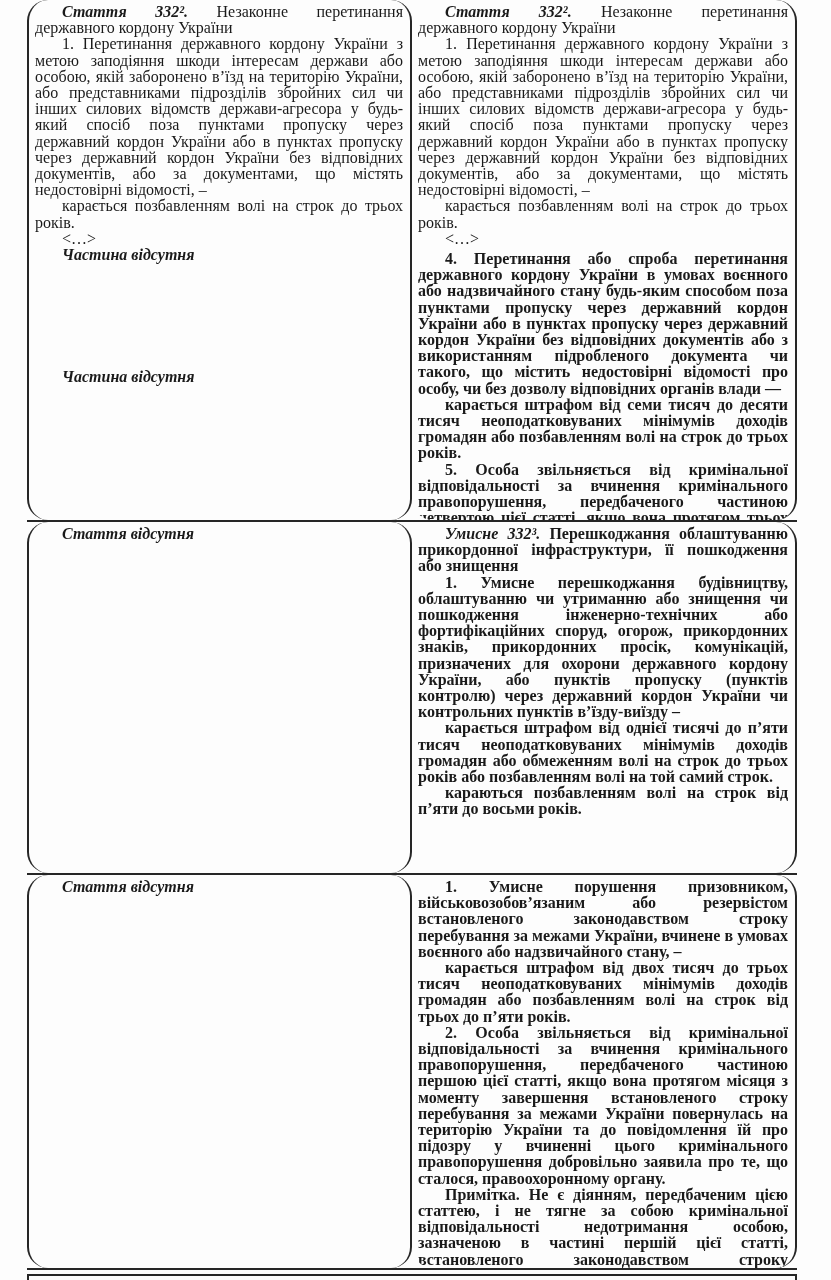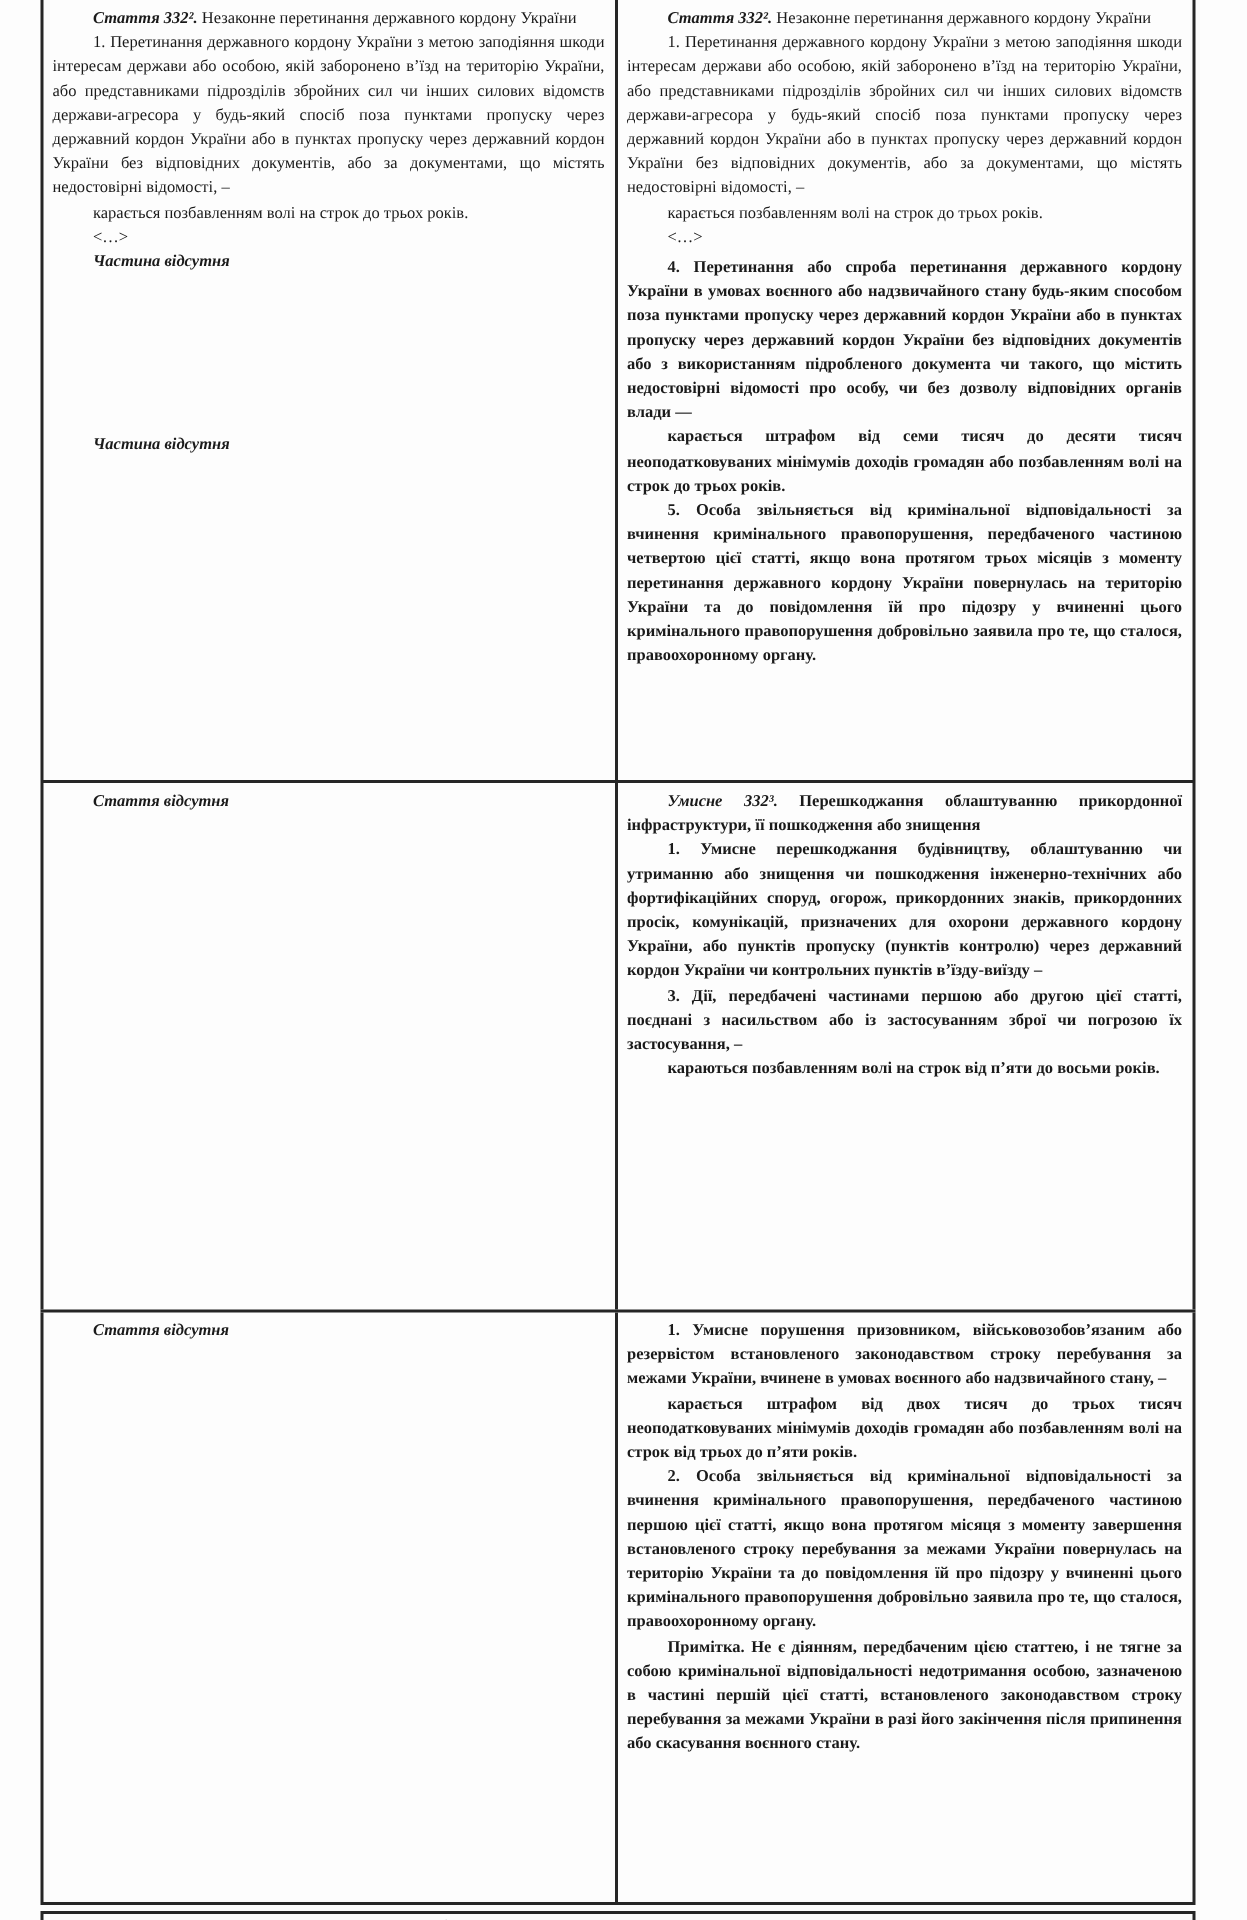--- a/index.html
+++ b/index.html
@@ -27,23 +27,24 @@
     display: flex;
     border-bottom: 2px solid #262626;
   }
   .trow.r1 { height: 520px; }
   .trow.r2 { height: 351px; }
   .trow.r3 { height: 393px; }
   .cell {
     box-sizing: border-box;
     overflow: hidden;
     padding: 4px 7px 0 6px;
-    font-size: 11px;
+    font-size: 16px;
     line-height: 16.2px;
     text-align: justify;
+    border-radius: 21px;
   }
   .cell.cl {
     width: 385px;
     border-left: 2px solid #262626;
     border-right: 2px solid #262626;
   }
   .cell.cr {
     width: 385px;
     border-right: 2px solid #262626;
   }
@@ -101,21 +102,21 @@
       </div>
     </div>
 
     <div class="trow r2">
       <div class="cell cl">
         <p class="bi">Стаття відсутня</p>
       </div>
       <div class="cell cr">
         <p><span class="bi">Умисне 332³.</span> <span class="b">Перешкоджання облаштуванню прикордонної інфраструктури, її пошкодження або знищення</span></p>
         <p class="b">1. Умисне перешкоджання будівництву, облаштуванню чи утриманню або знищення чи пошкодження інженерно-технічних або фортифікаційних споруд, огорож, прикордонних знаків, прикордонних просік, комунікацій, призначених для охорони державного кордону України, або пунктів пропуску (пунктів контролю) через державний кордон України чи контрольних пунктів в’їзду-виїзду –</p>
-        <p class="b">3. Дії, передбачені частинами першою або другою цієї статті, поєднані з насильством або із застосуванням зброї чи погрозою їх застосування, –</p>
+        <p class="b">карається штрафом від однієї тисячі до п’яти тисяч неоподатковуваних мінімумів доходів громадян або обмеженням волі на строк до трьох років або позбавленням волі на той самий строк.</p>
         <p class="b">караються позбавленням волі на строк від п’яти до восьми років.</p>
       </div>
     </div>
 
     <div class="trow r3">
       <div class="cell cl">
         <p class="bi">Стаття відсутня</p>
       </div>
       <div class="cell cr">
         <p class="b">1. Умисне порушення призовником, військовозобов’язаним або резервістом встановленого законодавством строку перебування за межами України, вчинене в умовах воєнного або надзвичайного стану, –</p>

